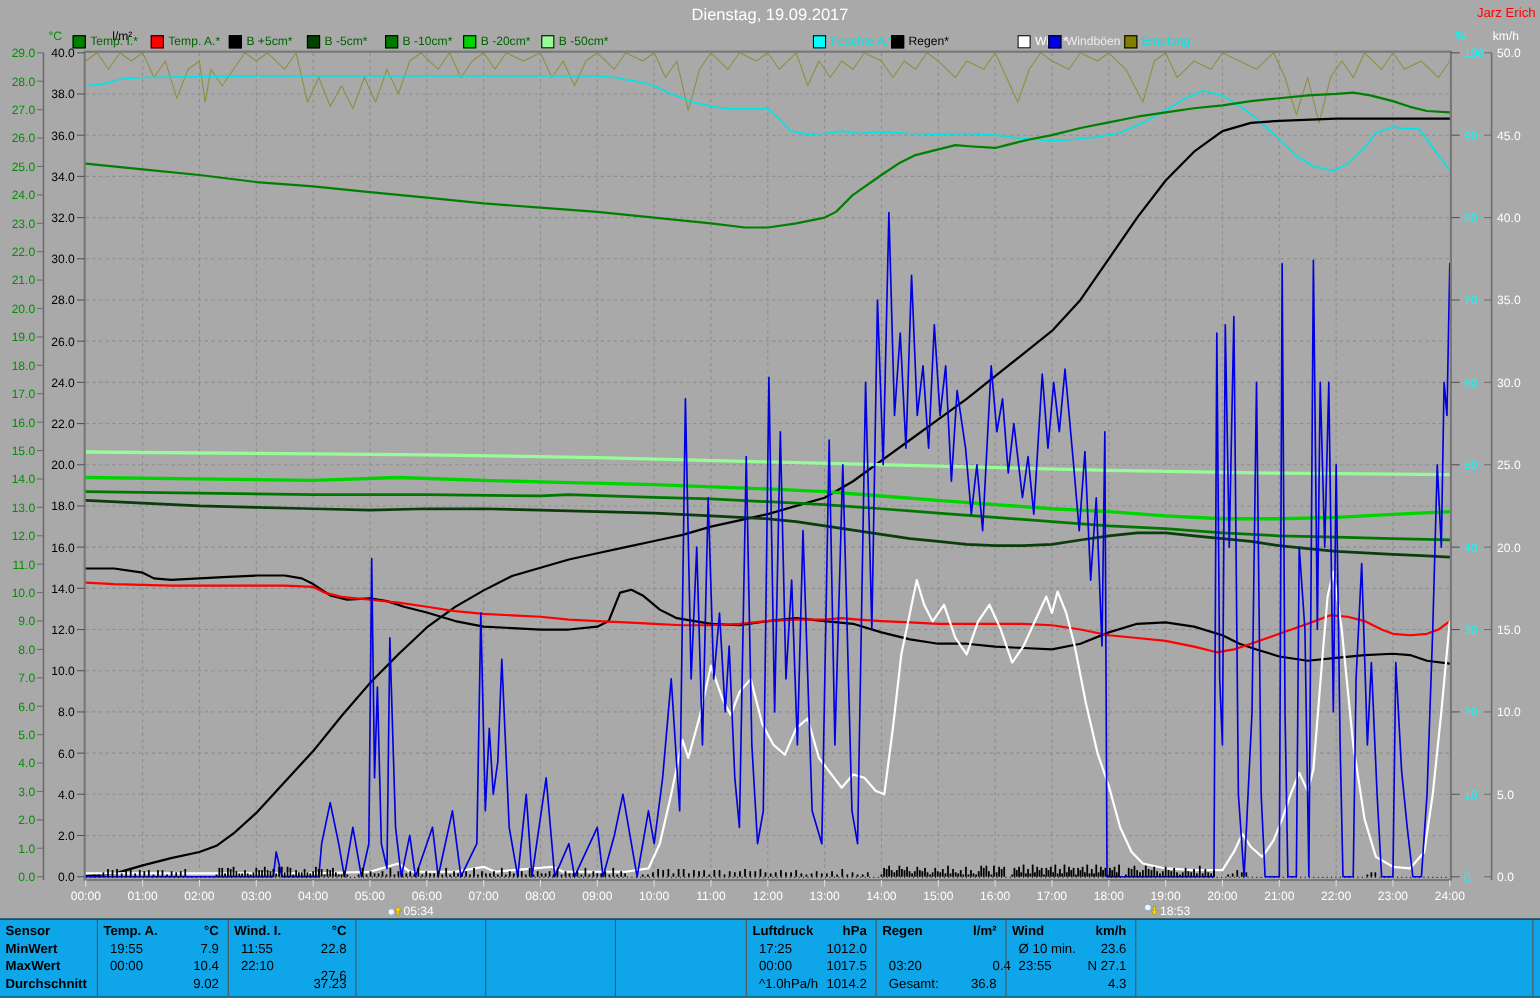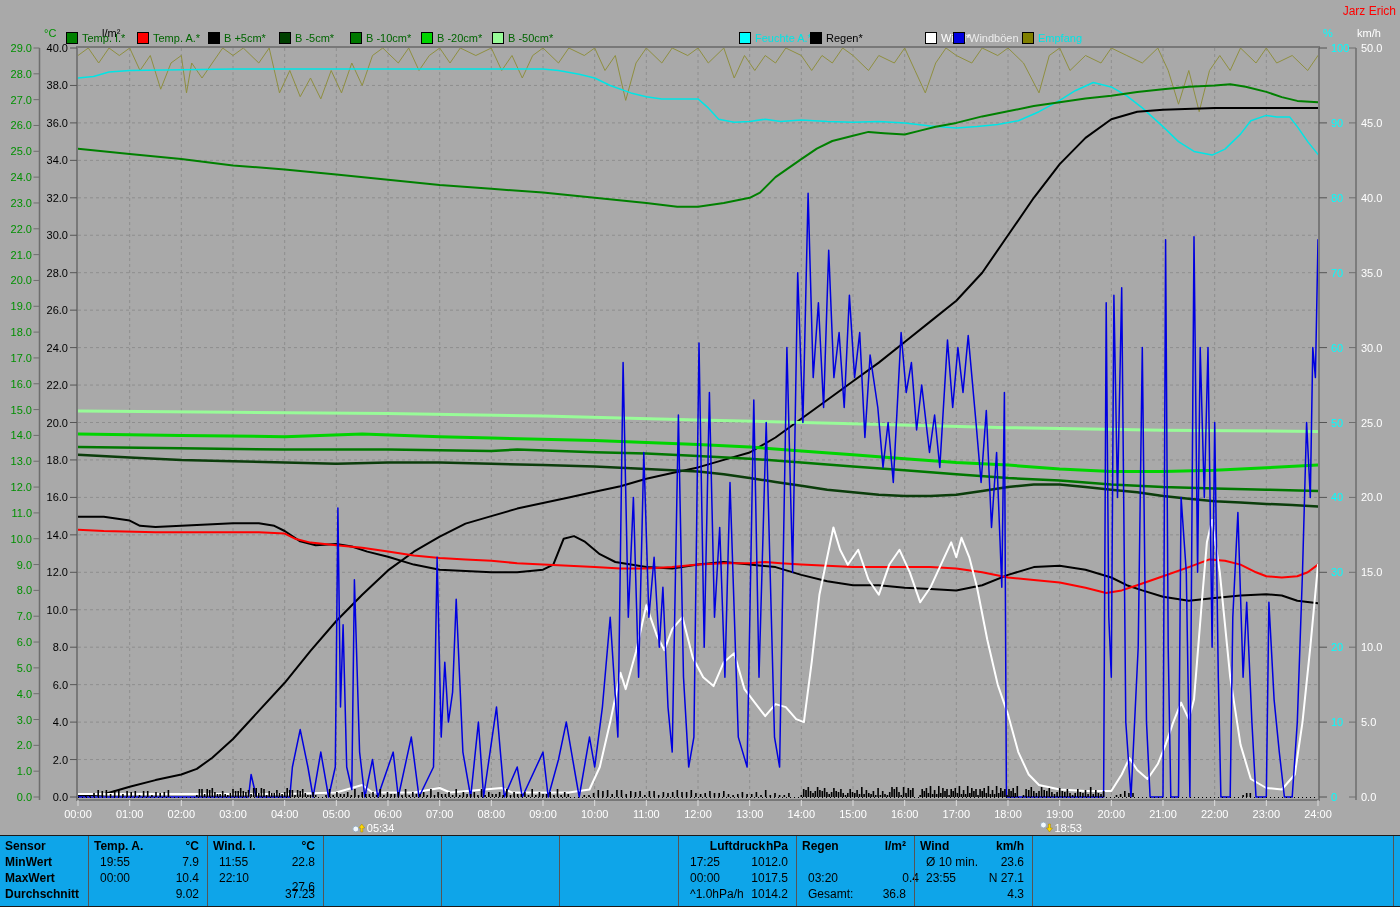--- a/index.html
+++ b/index.html
@@ -16,20 +16,21 @@
          border-top:1px solid #1a1a1a;border-bottom:1px solid #1a1a1a;font-size:12px;color:#000;}
   #table .vline{position:absolute;top:0;width:1px;height:70px;background:#555;}
   #table .cell{position:absolute;height:15px;line-height:15px;}
   .b{font-weight:bold;}
   .r{text-align:right;}
 </style>
 </head>
 <body>
 
 <div id="stage">
+  <div id="title" class="abs">Dienstag, 19.09.2017</div>
   <div id="watermark" class="abs">Jarz Erich</div>
 
   <div class="abs axis-unit" style="left:44px;color:#009000;">°C</div>
   <div class="abs axis-unit" style="left:102px;color:#000;">l/m²</div>
   <div class="abs axis-unit" style="left:1323px;color:#00ffff;">%</div>
   <div class="abs axis-unit" style="left:1357px;color:#fff;">km/h</div>
 
   <div id="legend">
       <div class="li" style="left: 66px;">
         <span class="sw" style="background: rgb(0, 128, 0);"></span>
@@ -702,21 +703,21 @@
       <div class="cell b r" style="left: 207px; width: 108px; top: 3px;">°C</div>
       <div class="cell" style="left: 219px; width: 116px; top: 19px;">11:55</div>
       <div class="cell r" style="left: 207px; width: 108px; top: 19px;">22.8</div>
       <div class="cell" style="left: 219px; width: 116px; top: 35px;">22:10</div>
       <div class="cell r" style="left: 207px; width: 108px; top: 44px;">27.6</div>
       <div class="cell r" style="left: 207px; width: 108px; top: 51px;">37.23</div>
       <div class="vline" style="left: 323px;"></div>
       <div class="vline" style="left: 441px;"></div>
       <div class="vline" style="left: 559px;"></div>
       <div class="vline" style="left: 678px;"></div>
-      <div class="cell b" style="left: 684px; width: 107px; top: 3px; text-align: center;">Luftdruck</div>
+      <div class="cell b" style="left: 684px; width: 107px; top: 3px;">Luftdruck</div>
       <div class="cell b r" style="left: 678px; width: 110px; top: 3px;">hPa</div>
       <div class="cell" style="left: 690px; width: 118px; top: 19px;">17:25</div>
       <div class="cell r" style="left: 678px; width: 110px; top: 19px;">1012.0</div>
       <div class="cell" style="left: 690px; width: 118px; top: 35px;">00:00</div>
       <div class="cell r" style="left: 678px; width: 110px; top: 35px;">1017.5</div>
       <div class="cell" style="left: 690px; width: 118px; top: 51px;">^1.0hPa/h</div>
       <div class="cell r" style="left: 678px; width: 110px; top: 51px;">1014.2</div>
       <div class="vline" style="left: 796px;"></div>
       <div class="cell b" style="left: 802px; width: 118px; top: 3px;">Regen</div>
       <div class="cell b r" style="left: 796px; width: 110px; top: 3px;">l/m²</div>

